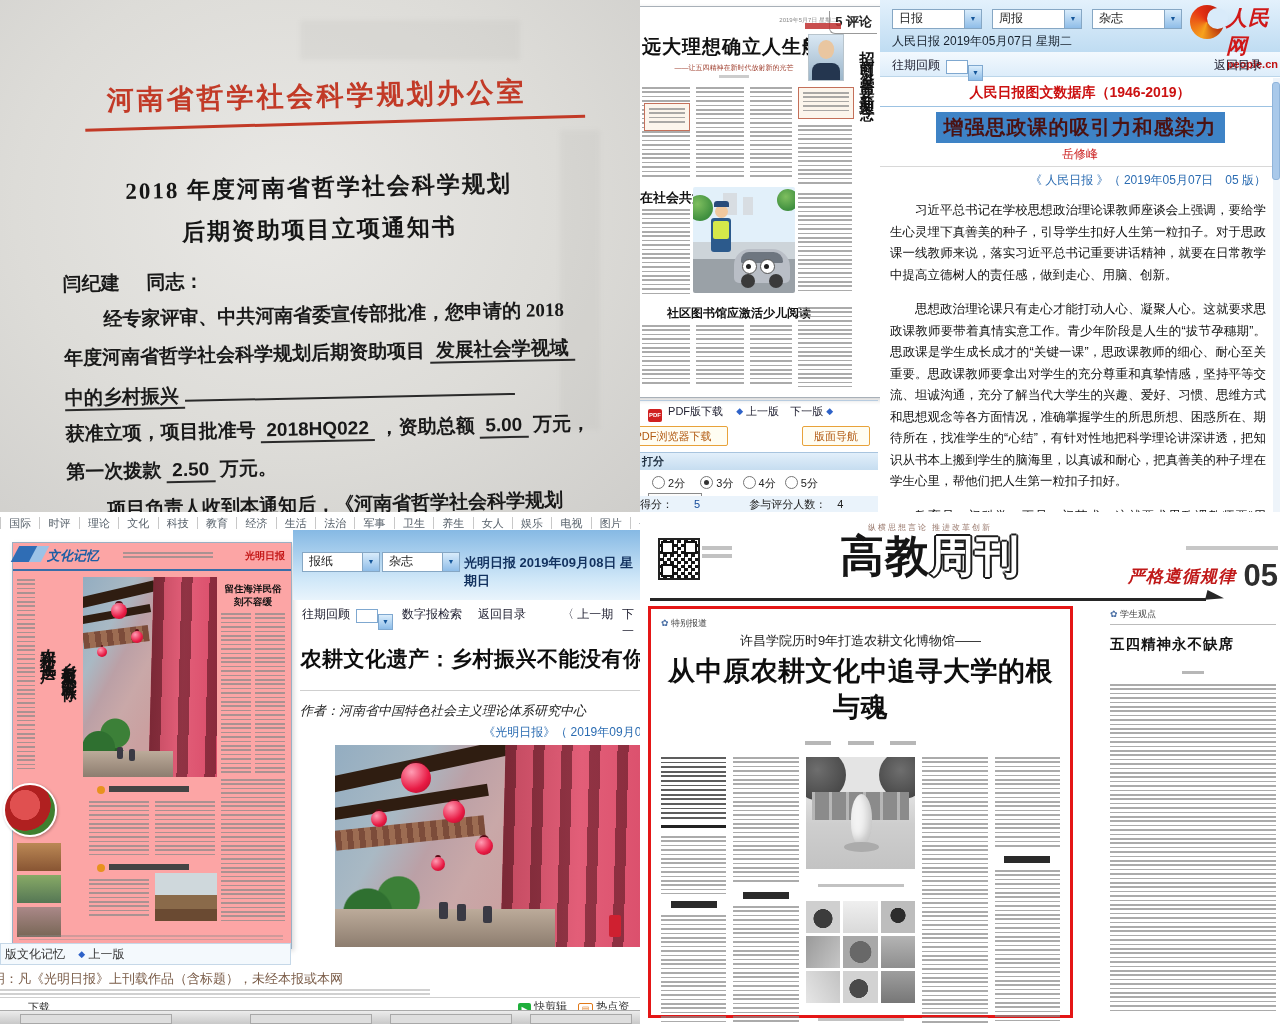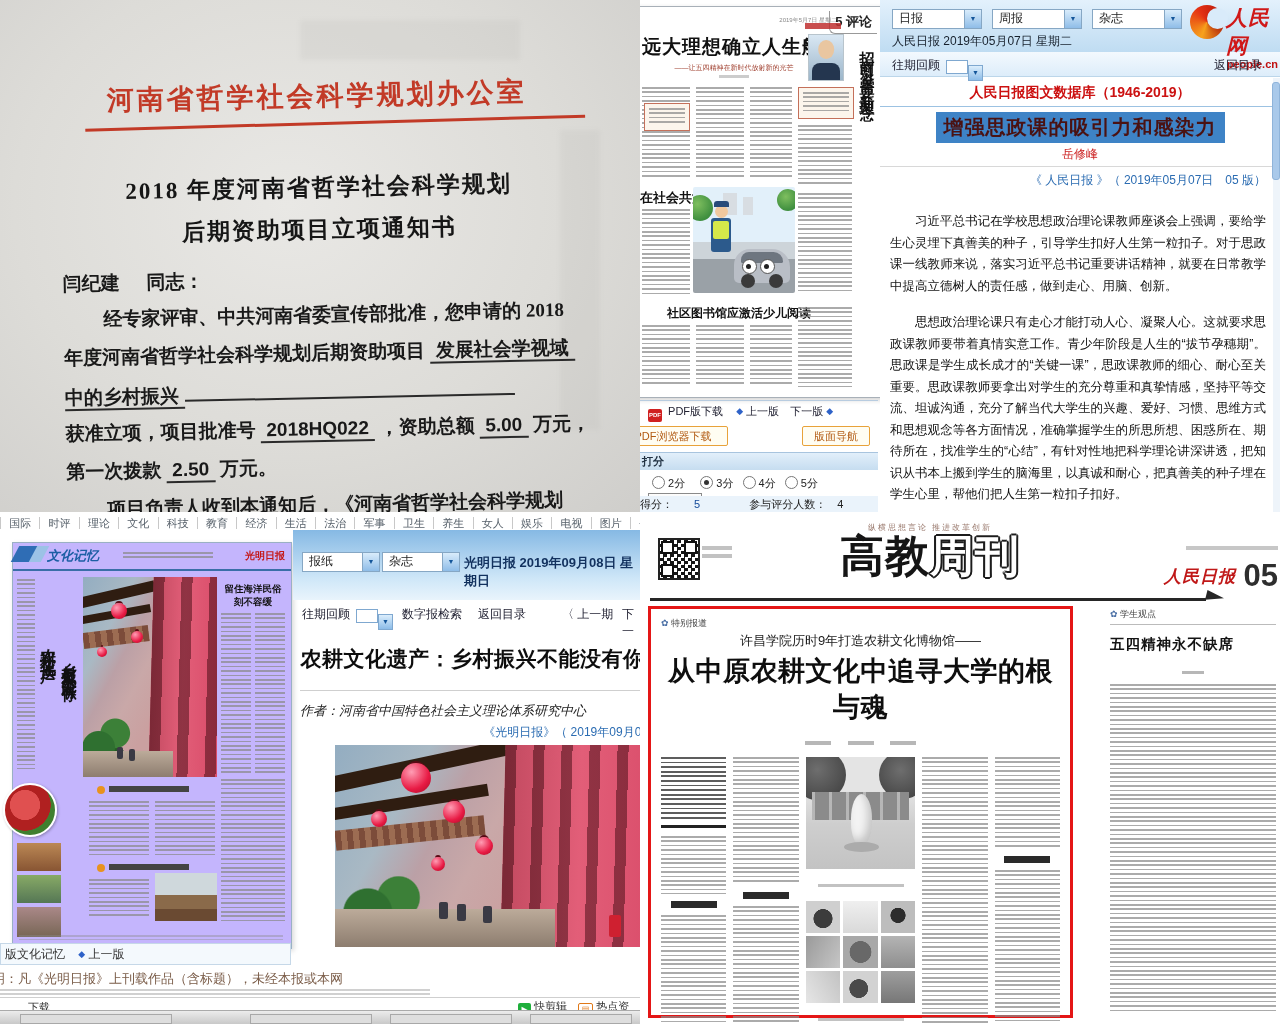--- a/index.html
+++ b/index.html
@@ -55,26 +55,26 @@
   .pc-band1{position:absolute;left:0;top:0;width:400px;height:52px;background:linear-gradient(#e3f1fc,#bfdcf2);border-bottom:1px solid #a6c6e0;}
   .pc-band2{position:absolute;left:0;top:52px;width:400px;height:24px;background:linear-gradient(#f3f9fe,#ddedfa);border-bottom:1px solid #bcd6ea;}
   .sel{position:absolute;height:18px;background:#fff;border:1px solid #86a7c4;font-size:12px;color:#222;line-height:17px;padding-left:6px;}
   .sel .arr{position:absolute;right:0;top:0;bottom:0;width:16px;background:linear-gradient(#d9ecfb,#8fbde8);border-left:1px solid #86a7c4;color:#14569a;font-size:7px;text-align:center;line-height:17px;}
   .plogo-ic{position:absolute;width:34px;height:34px;border-radius:50%;background:conic-gradient(from 200deg,#f7a21b,#e43114 35%,#a81208 70%,#f7a21b);}
   .plogo-ic::after{content:"";position:absolute;right:-4px;top:3px;width:21px;height:21px;border-radius:50%;background:#d9ebfa;}
   .mc-box{display:inline-block;width:20px;height:12px;border:1px solid #7fa8d0;background:#fff;vertical-align:-2px;}
   .mc-btn{display:inline-block;width:13px;height:14px;background:linear-gradient(#dcEEfc,#8cbce8);border:1px solid #7fa8d0;color:#14569a;font-size:7px;line-height:13px;text-align:center;vertical-align:-3px;}
   .pc-scroll{position:absolute;right:0;top:78px;width:7px;height:434px;background:#eef4fa;}
   .pc-thumb{position:absolute;right:0.5px;top:4px;width:6px;height:96px;border-radius:3px;background:#a9c9ea;border:1px solid #8fb4da;}
-  .pc-p{font-size:12.5px;line-height:1.72;color:#121212;text-align:justify;text-indent:2em;margin:15px 0 13px 0;}
+  .pc-p{font-size:12.5px;line-height:1.72;color:#121212;text-align:justify;text-indent:2em;margin:4px 0 13px 0;}
   
   .bl{left:0;top:512px;width:640px;height:512px;background:#fff;}
   .bl-nav{position:absolute;left:0;top:0;width:640px;height:22px;font-size:11px;color:#56606a;line-height:22px;white-space:nowrap;}
   .bl-nav span{border-left:1px solid #c8c8c8;padding:0 8.2px;text-align:right;}
-  .blp{position:absolute;left:12px;top:30px;width:278px;height:405px;background:#c4b5fd;border:1px solid #9ab0c4;box-shadow:2px 2px 5px rgba(0,0,0,.15);}
+  .blp{position:absolute;left:12px;top:30px;width:278px;height:405px;background:#fca5a5;border:1px solid #9ab0c4;box-shadow:2px 2px 5px rgba(0,0,0,.15);}
   .blp-hd{position:absolute;left:0;top:0;width:100%;height:26px;border-bottom:2px solid #3a6ea8;}
   .gm-sh{position:absolute;transform:skewX(-28deg);}
   .gm-col{position:absolute;left:34px;top:4px;font-size:13px;font-weight:bold;font-style:italic;color:#1d5fa5;}
   .gm-brand{position:absolute;right:6px;top:6px;font-size:10px;font-weight:bold;color:#c41818;}
   .photo-tulou{position:absolute;overflow:hidden;background:linear-gradient(118deg,#93adc1 0%,#a9b9c4 22%,#bba0a6 34%,#c9a8a8 46%,#caa0a0 60%);}
   .pt-bar{position:absolute;background:#2f1d11;}
   .pt-gal{position:absolute;background:repeating-linear-gradient(90deg,#7c4c3a 0 6px,#9c6c52 6px 12px);}
   .pt-wall{position:absolute;background:linear-gradient(90deg,#c24a60,#e25e78 45%,#d84a68),repeating-linear-gradient(90deg,rgba(50,0,10,.45) 0 11px,rgba(255,255,255,0) 11px 28px);background-blend-mode:multiply;transform:rotate(1.5deg);}
   .lantern{position:absolute;border-radius:50%;background:radial-gradient(circle at 35% 30%,#ff9db4,#e81a44 60%,#a60a24);box-shadow:0 -6px 0 -4px #5a0a14;}
   .pt-plant{position:absolute;background:radial-gradient(circle at 30% 60%,#2f7030 0 30%,transparent 32%),radial-gradient(circle at 62% 38%,#3c8038 0 28%,transparent 30%),radial-gradient(circle at 48% 78%,#265c25 0 30%,transparent 32%);}
@@ -397,21 +397,21 @@
   <span class="bar abs" style="left:62px;top:42px;width:30px;height:4px;opacity:.6;"></span>
   <div class="br-mast">
     <div class="br-tag">纵横思想言论  推进改革创新</div>
     <div class="br-title">
       <span>高教</span><span class="outline">周刊</span>
     </div>
   </div>
   <div class="br-brandrow">
     <div><span class="bar" style="width:92px;height:4px;opacity:.55;"></span></div>
     <div style="margin-top:4px;">
-      <span class="br-brand">人民日报</span>
+      <span class="br-brand">严格遵循规律</span>
       <span class="br-pageno">05</span>
     </div>
   </div>
   <div class="br-rule"></div>
   <div class="br-nib"></div>
   <div class="redbox">
     <div style="font-size:9px;color:#444;">
       <span class="flower">✿</span>
       <span>特别报道</span>
     </div>

